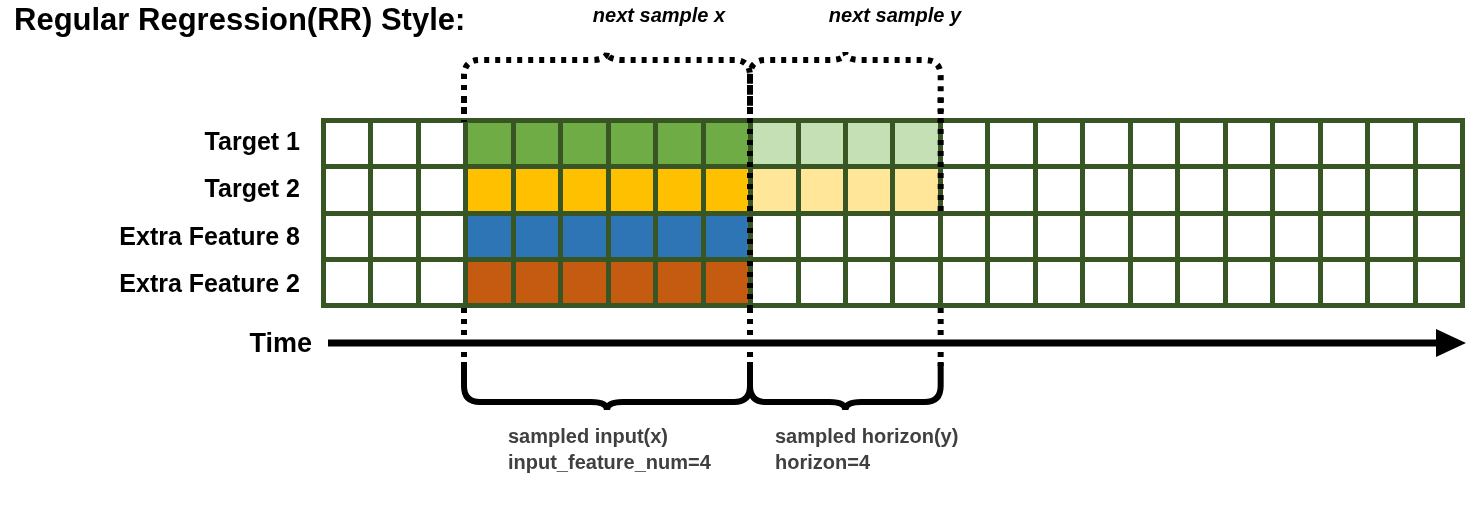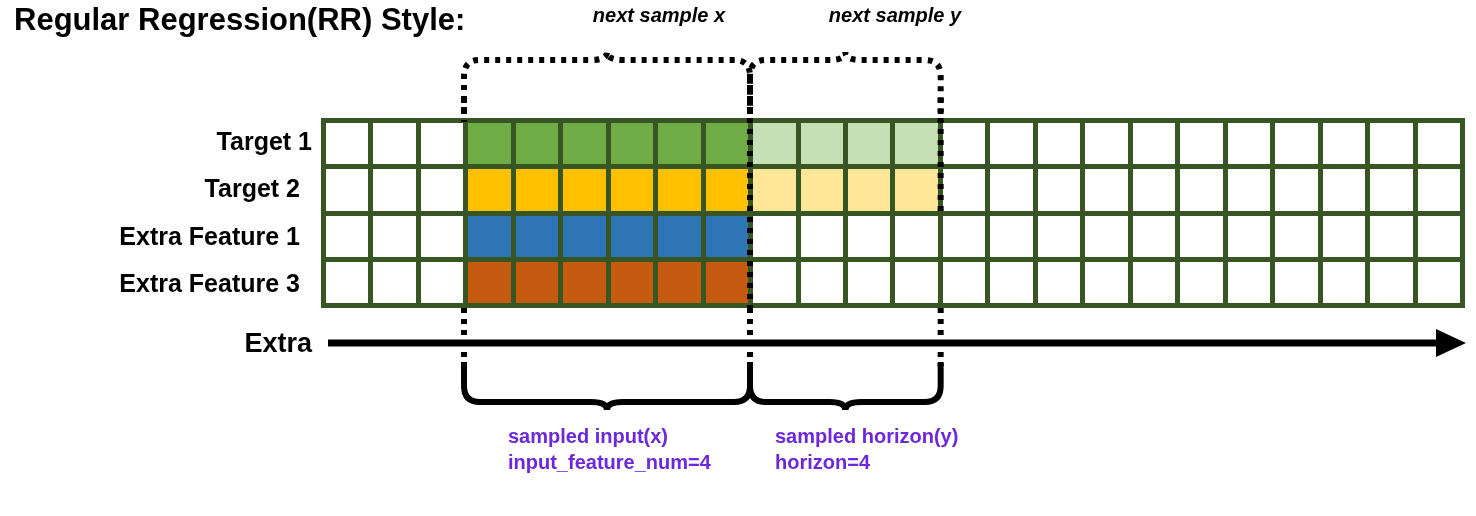--- a/index.html
+++ b/index.html
@@ -42,42 +42,42 @@
     gap:5px;
     padding:5px;
     box-sizing:border-box;
   }
   .cell{background:#ffffff;}
 
   svg.overlay{position:absolute;left:0;top:0;width:1476px;height:516px;pointer-events:none;}
 
   .bottom-text{
     position:absolute;
-    font-size:20px;font-weight:600;color:#6d28d9;
+    font-size:20px;font-weight:600;color:#404040;
     line-height:1.30;white-space:nowrap;
   }
 </style>
 </head>
 <body>
 
 <div id="stage">
 
   <div class="title">Regular Regression(RR) Style:</div>
 
   <div class="top-label" id="tl1" style="left: 785px; width: 220px;">next sample y</div>
   <div class="top-label" id="tl0" style="left: 549px; width: 220px;">next sample x</div>
 
   <div class="labels-col">
-    <div class="row-label" id="rl0" style="top: 10.75px; right: 0;">Target 1</div>
+    <div class="row-label" id="rl0" style="top: 10.75px; right: 12px;">Target 1</div>
     <div class="row-label" id="rl1" style="top: 58.25px; right: 12px;">Target 2</div>
-    <div class="row-label" id="rl2" style="top: 105.75px; right: 12px;">Extra Feature 1</div>
-    <div class="row-label" id="rl3" style="top: 153.25px; right: 12px;">Extra Feature 3</div>
+    <div class="row-label" id="rl2" style="top: 105.75px; right: 12px;">Extra Feature 8</div>
+    <div class="row-label" id="rl3" style="top: 153.25px; right: 12px;">Extra Feature 2</div>
   </div>
 
-  <div class="time-label">Extra</div>
+  <div class="time-label">Time</div>
 
   <div id="grid">
       <div class="cell" style="background: rgb(255, 255, 255);"></div>
       <div class="cell" style="background: rgb(255, 255, 255);"></div>
       <div class="cell" style="background: rgb(255, 255, 255);"></div>
       <div class="cell" style="background: rgb(111, 172, 70);"></div>
       <div class="cell" style="background: rgb(111, 172, 70);"></div>
       <div class="cell" style="background: rgb(111, 172, 70);"></div>
       <div class="cell" style="background: rgb(111, 172, 70);"></div>
       <div class="cell" style="background: rgb(111, 172, 70);"></div>

